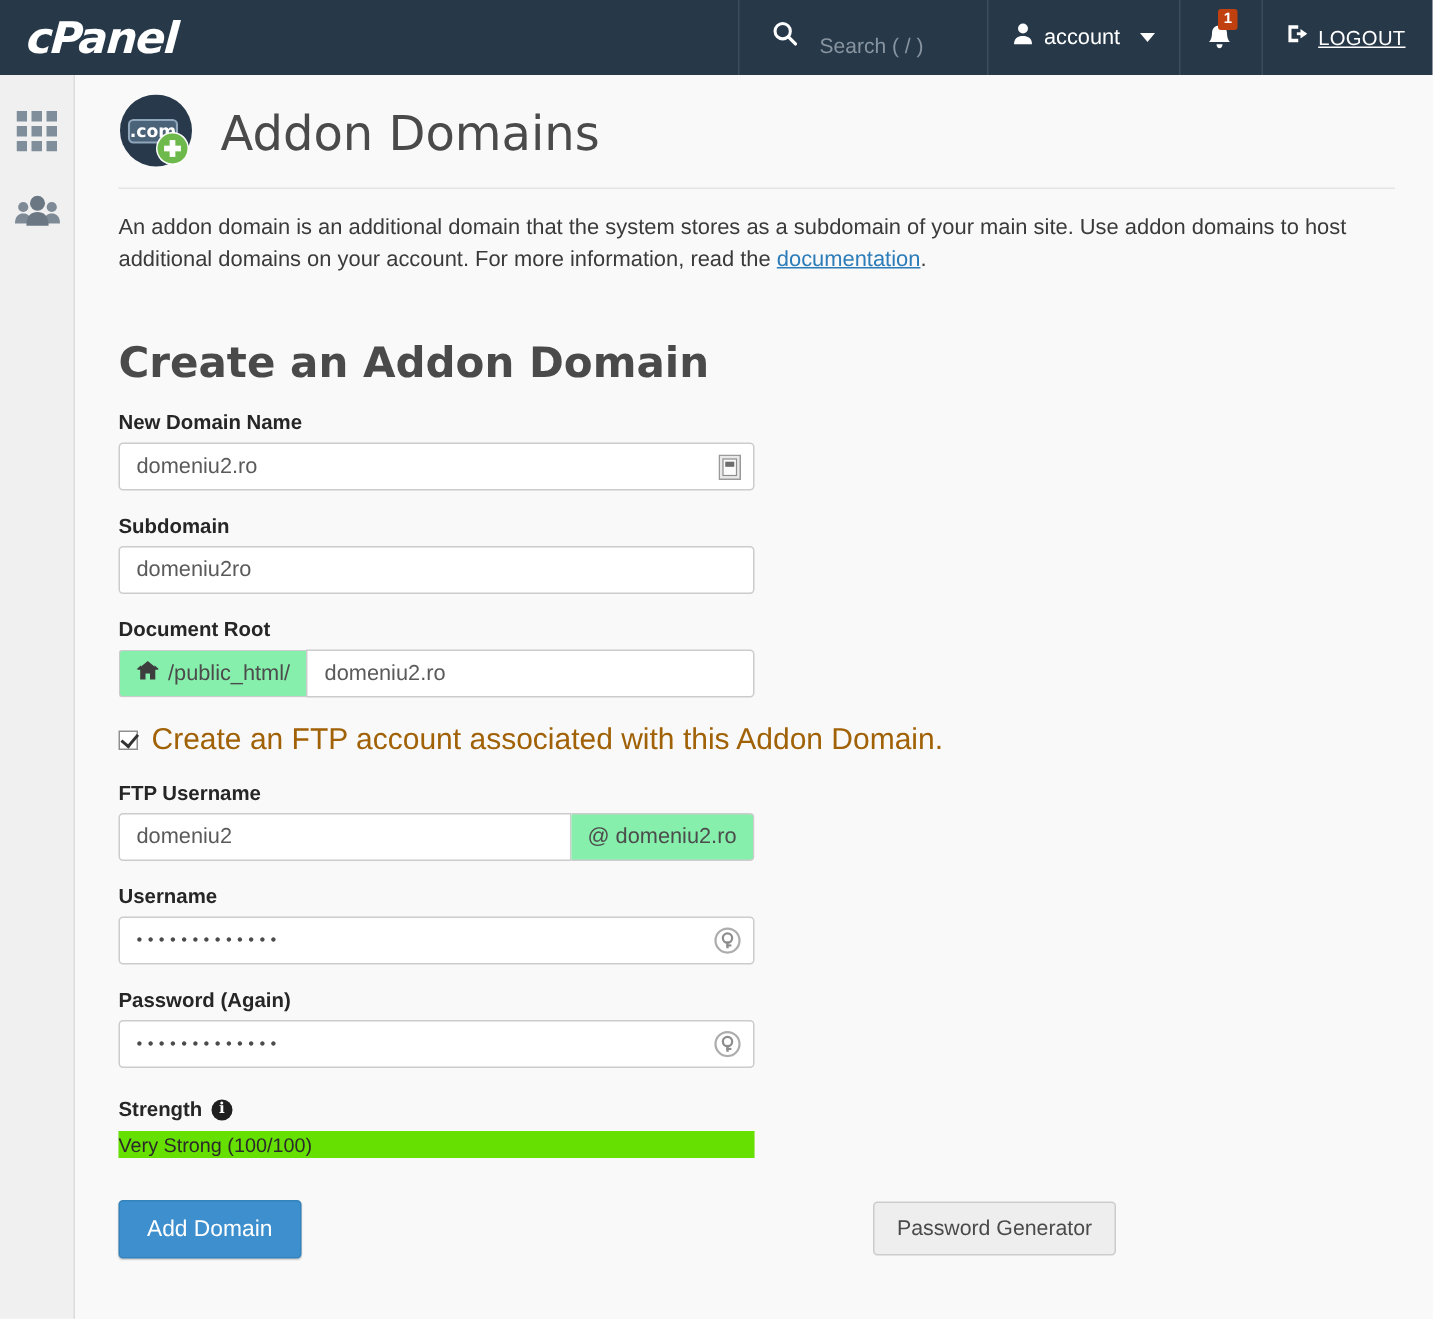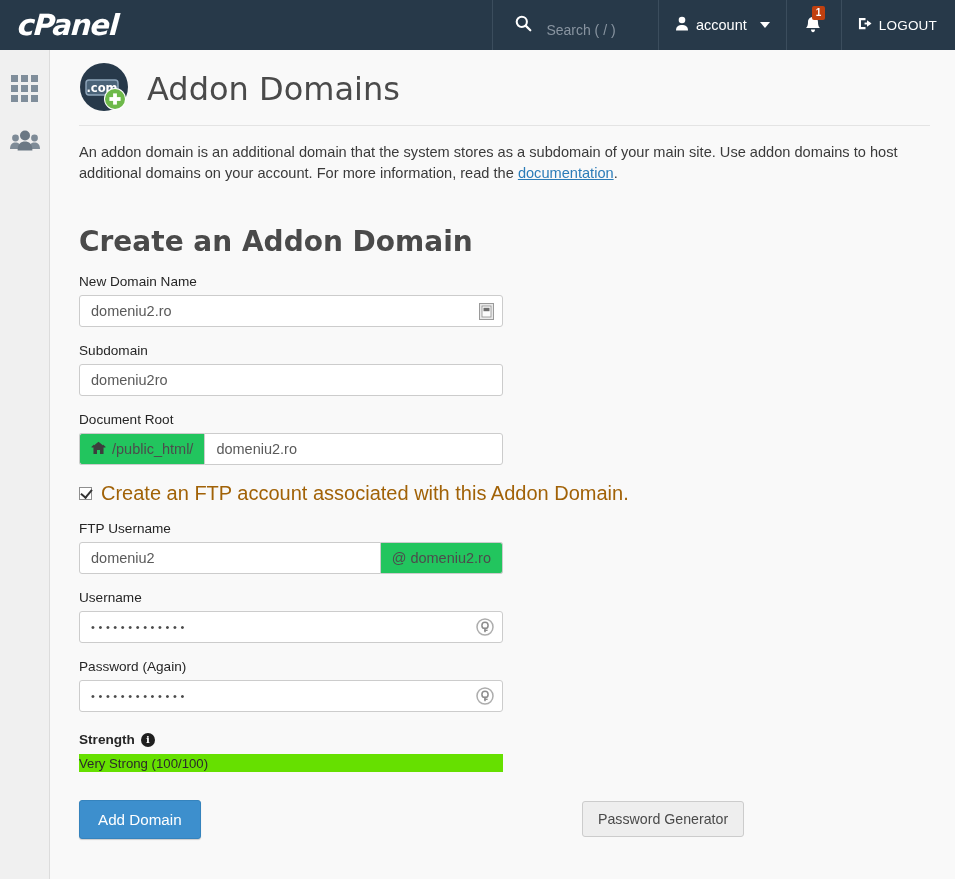--- a/index.html
+++ b/index.html
@@ -56,20 +56,21 @@
     background: #c0400f; color: #fff;
     font-size: 10px; font-weight: bold;
     padding: 1px 4px 2px 4px;
     border-radius: 2px;
     line-height: 1.1;
   }
   #logout-cell { gap: 6px; padding-left: 16px; padding-right: 18px; }
   #logout-text {
     color: #ffffff; font-size: 13.5px;
     letter-spacing: 0.2px;
+    text-decoration: underline;
   }
 
   
   #sidebar {
     position: absolute; top: 50px; left: 0;
     width: 50px; height: 829px;
     background: #f0f0f0;
     border-right: 1px solid #dcdcdc;
     padding-top: 14px;
   }
@@ -122,21 +123,21 @@
     font-family: "DejaVu Sans", sans-serif;
     font-size: 28px;
     font-weight: bold;
     color: #4a4a4a;
     margin: 42px 0 4px 0;
   }
 
   .field { margin-top: 16px; width: 424px; }
   .field-label {
     font-size: 13.6px;
-    font-weight: normal;
+    font-weight: bold;
     color: #262626;
     margin-bottom: 6px;
     display: flex; align-items: center; gap: 6px;
   }
   .txt-input {
     width: 424px; height: 32px;
     border: 1px solid #ccc;
     border-radius: 3px;
     background: #fff;
     font-size: 14.5px;
@@ -156,21 +157,21 @@
     width: 15px; height: 17px;
   }
   .key-icon {
     position: absolute; right: 9px; top: 7px;
     width: 18px; height: 18px;
   }
 
   
   .grp { display: flex; width: 424px; }
   .grp-addon {
-    background: #22c55e;
+    background: #86efac;
     border: 1px solid #ccc;
     font-size: 14.5px;
     color: #4c4c4c;
     height: 32px;
     display: flex; align-items: center;
     gap: 6px;
     padding: 0 11px;
     white-space: nowrap;
   }
   .grp-addon.left { border-radius: 3px 0 0 3px; border-right: none; }

